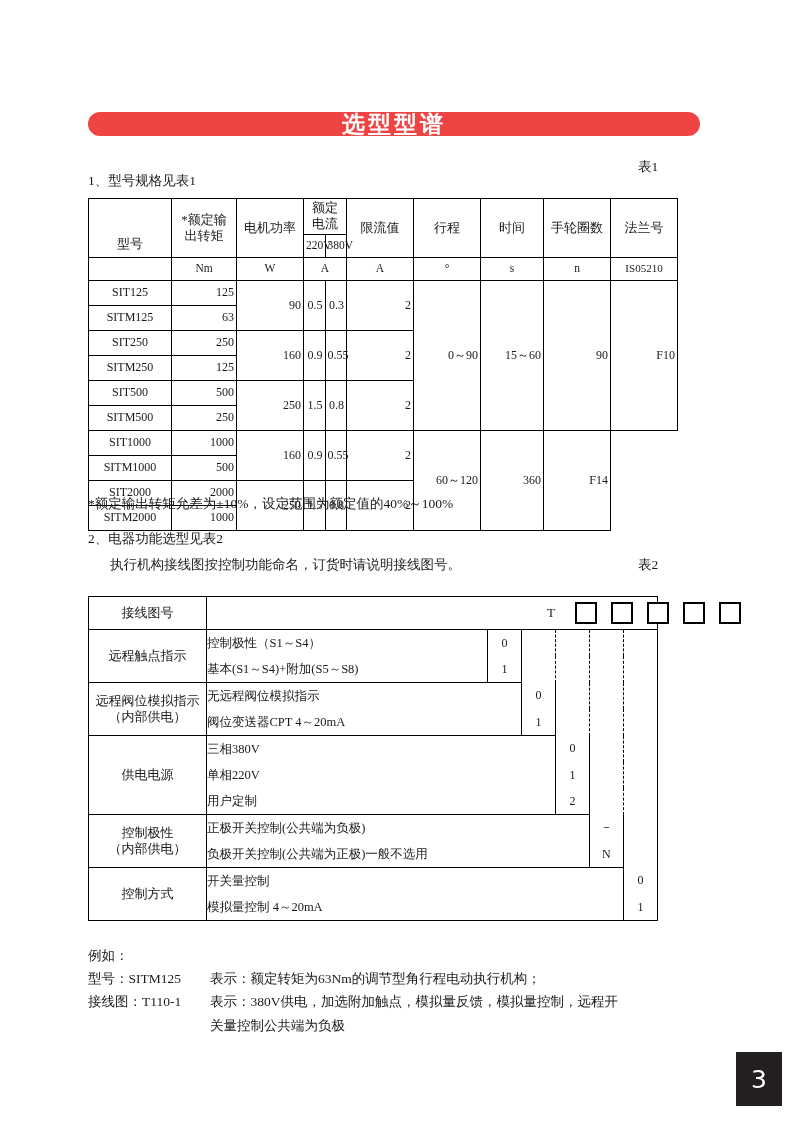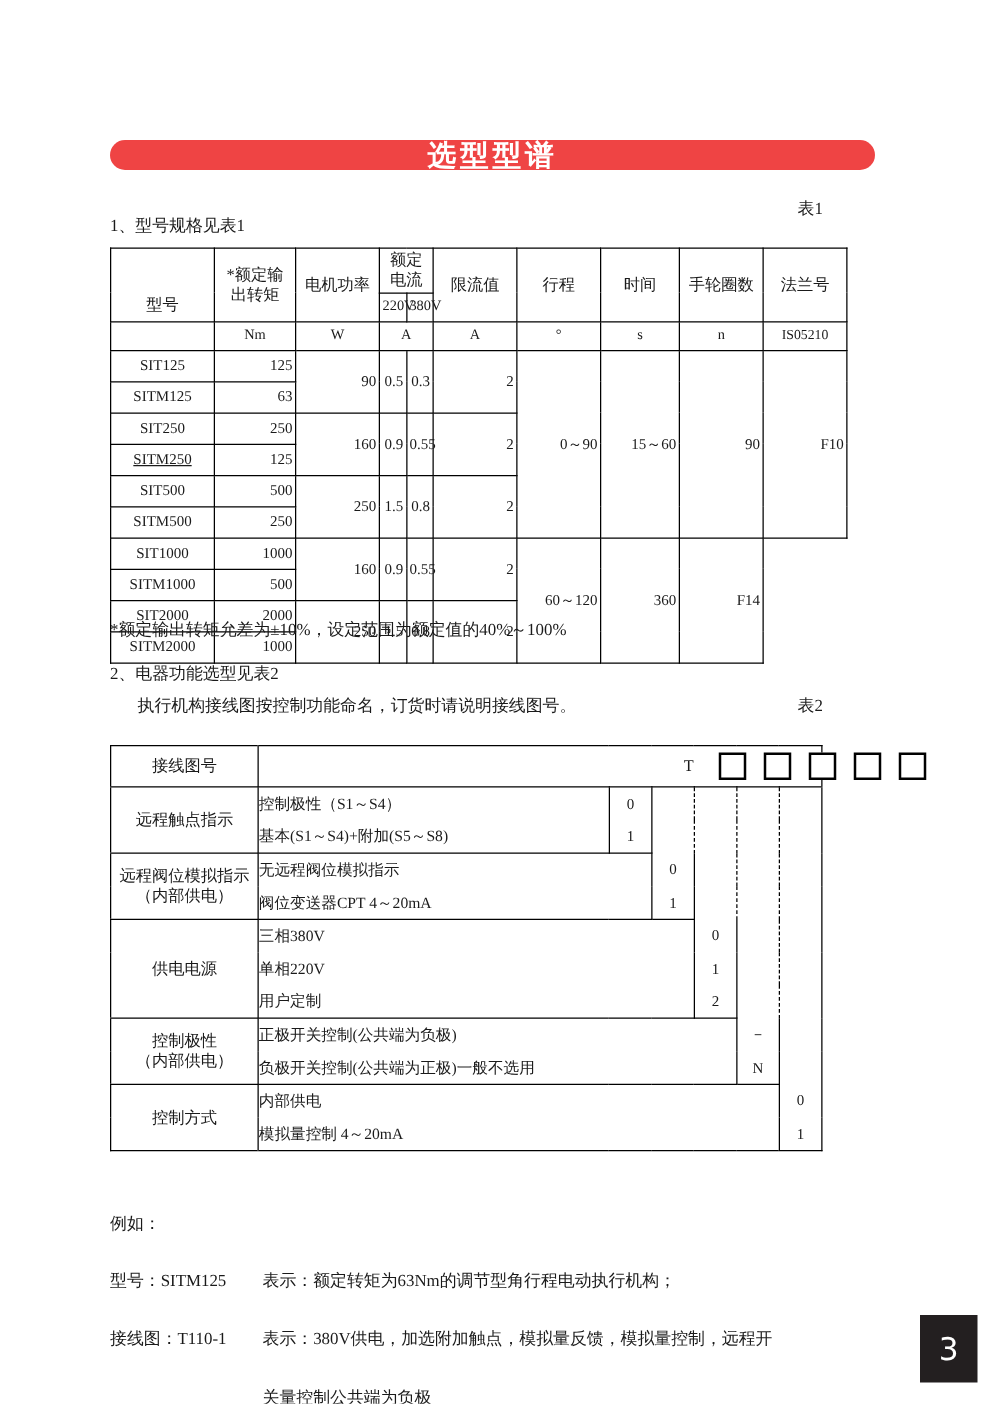--- a/index.html
+++ b/index.html
@@ -147,21 +147,21 @@
   }
 
   
   #example {
     position: absolute;
     left: 88px;
     top: 944px;
     font-size: 13.5px;
     line-height: 1.72;
   }
-  #example .row { white-space: nowrap; margin-top: 23px; }
+  #example .row { white-space: nowrap; }
   #example .lbl { display: inline-block; width: 122px; }
   #example .cont { display: inline-block; padding-left: 122px; }
 
   
   #page-badge {
     position: absolute;
     left: 736px;
     top: 1052px;
     width: 46px;
     height: 54px;
@@ -240,21 +240,21 @@
     <tr>
       <td class="model" style="height:22px;">SIT250</td>
       <td class="num">250</td>
       <td class="num" rowspan="2">160</td>
       <td class="num" rowspan="2">0.9</td>
       <td class="num" rowspan="2">0.55</td>
       <td class="num" rowspan="2">2</td>
     </tr>
 
     <tr>
-      <td class="model" style="height:22px;text-decoration:underline;">SITM250</td>
+      <td class="model" style="height:22px;">SITM250</td>
       <td class="num">125</td>
     </tr>
 
     <tr>
       <td class="model" style="height:22px;">SIT500</td>
       <td class="num">500</td>
       <td class="num" rowspan="2">250</td>
       <td class="num" rowspan="2">1.5</td>
       <td class="num" rowspan="2">0.8</td>
       <td class="num" rowspan="2">2</td>
@@ -382,21 +382,21 @@
       <td class="t2-codecol solid-r">－</td>
       <td class="dashcol" rowspan="2"></td>
     </tr>
     <tr>
       <td class="opt-row solid-r solid-b" colspan="4">负极开关控制(公共端为正极)一般不选用</td>
       <td class="t2-codecol solid-r solid-b">N</td>
     </tr>
 
     <tr>
       <td class="t2-cat" rowspan="2" style="border-bottom:none;">控制方式</td>
-      <td class="opt-row solid-r" colspan="5" style="border-bottom:none;">内部供电</td>
+      <td class="opt-row solid-r" colspan="5" style="border-bottom:none;">开关量控制</td>
       <td class="t2-codecol">0</td>
     </tr>
     <tr>
       <td class="opt-row solid-r" colspan="5">模拟量控制 4～20mA</td>
       <td class="t2-codecol">1</td>
     </tr>
   </tbody>
 </table>
 
 <div id="example">

